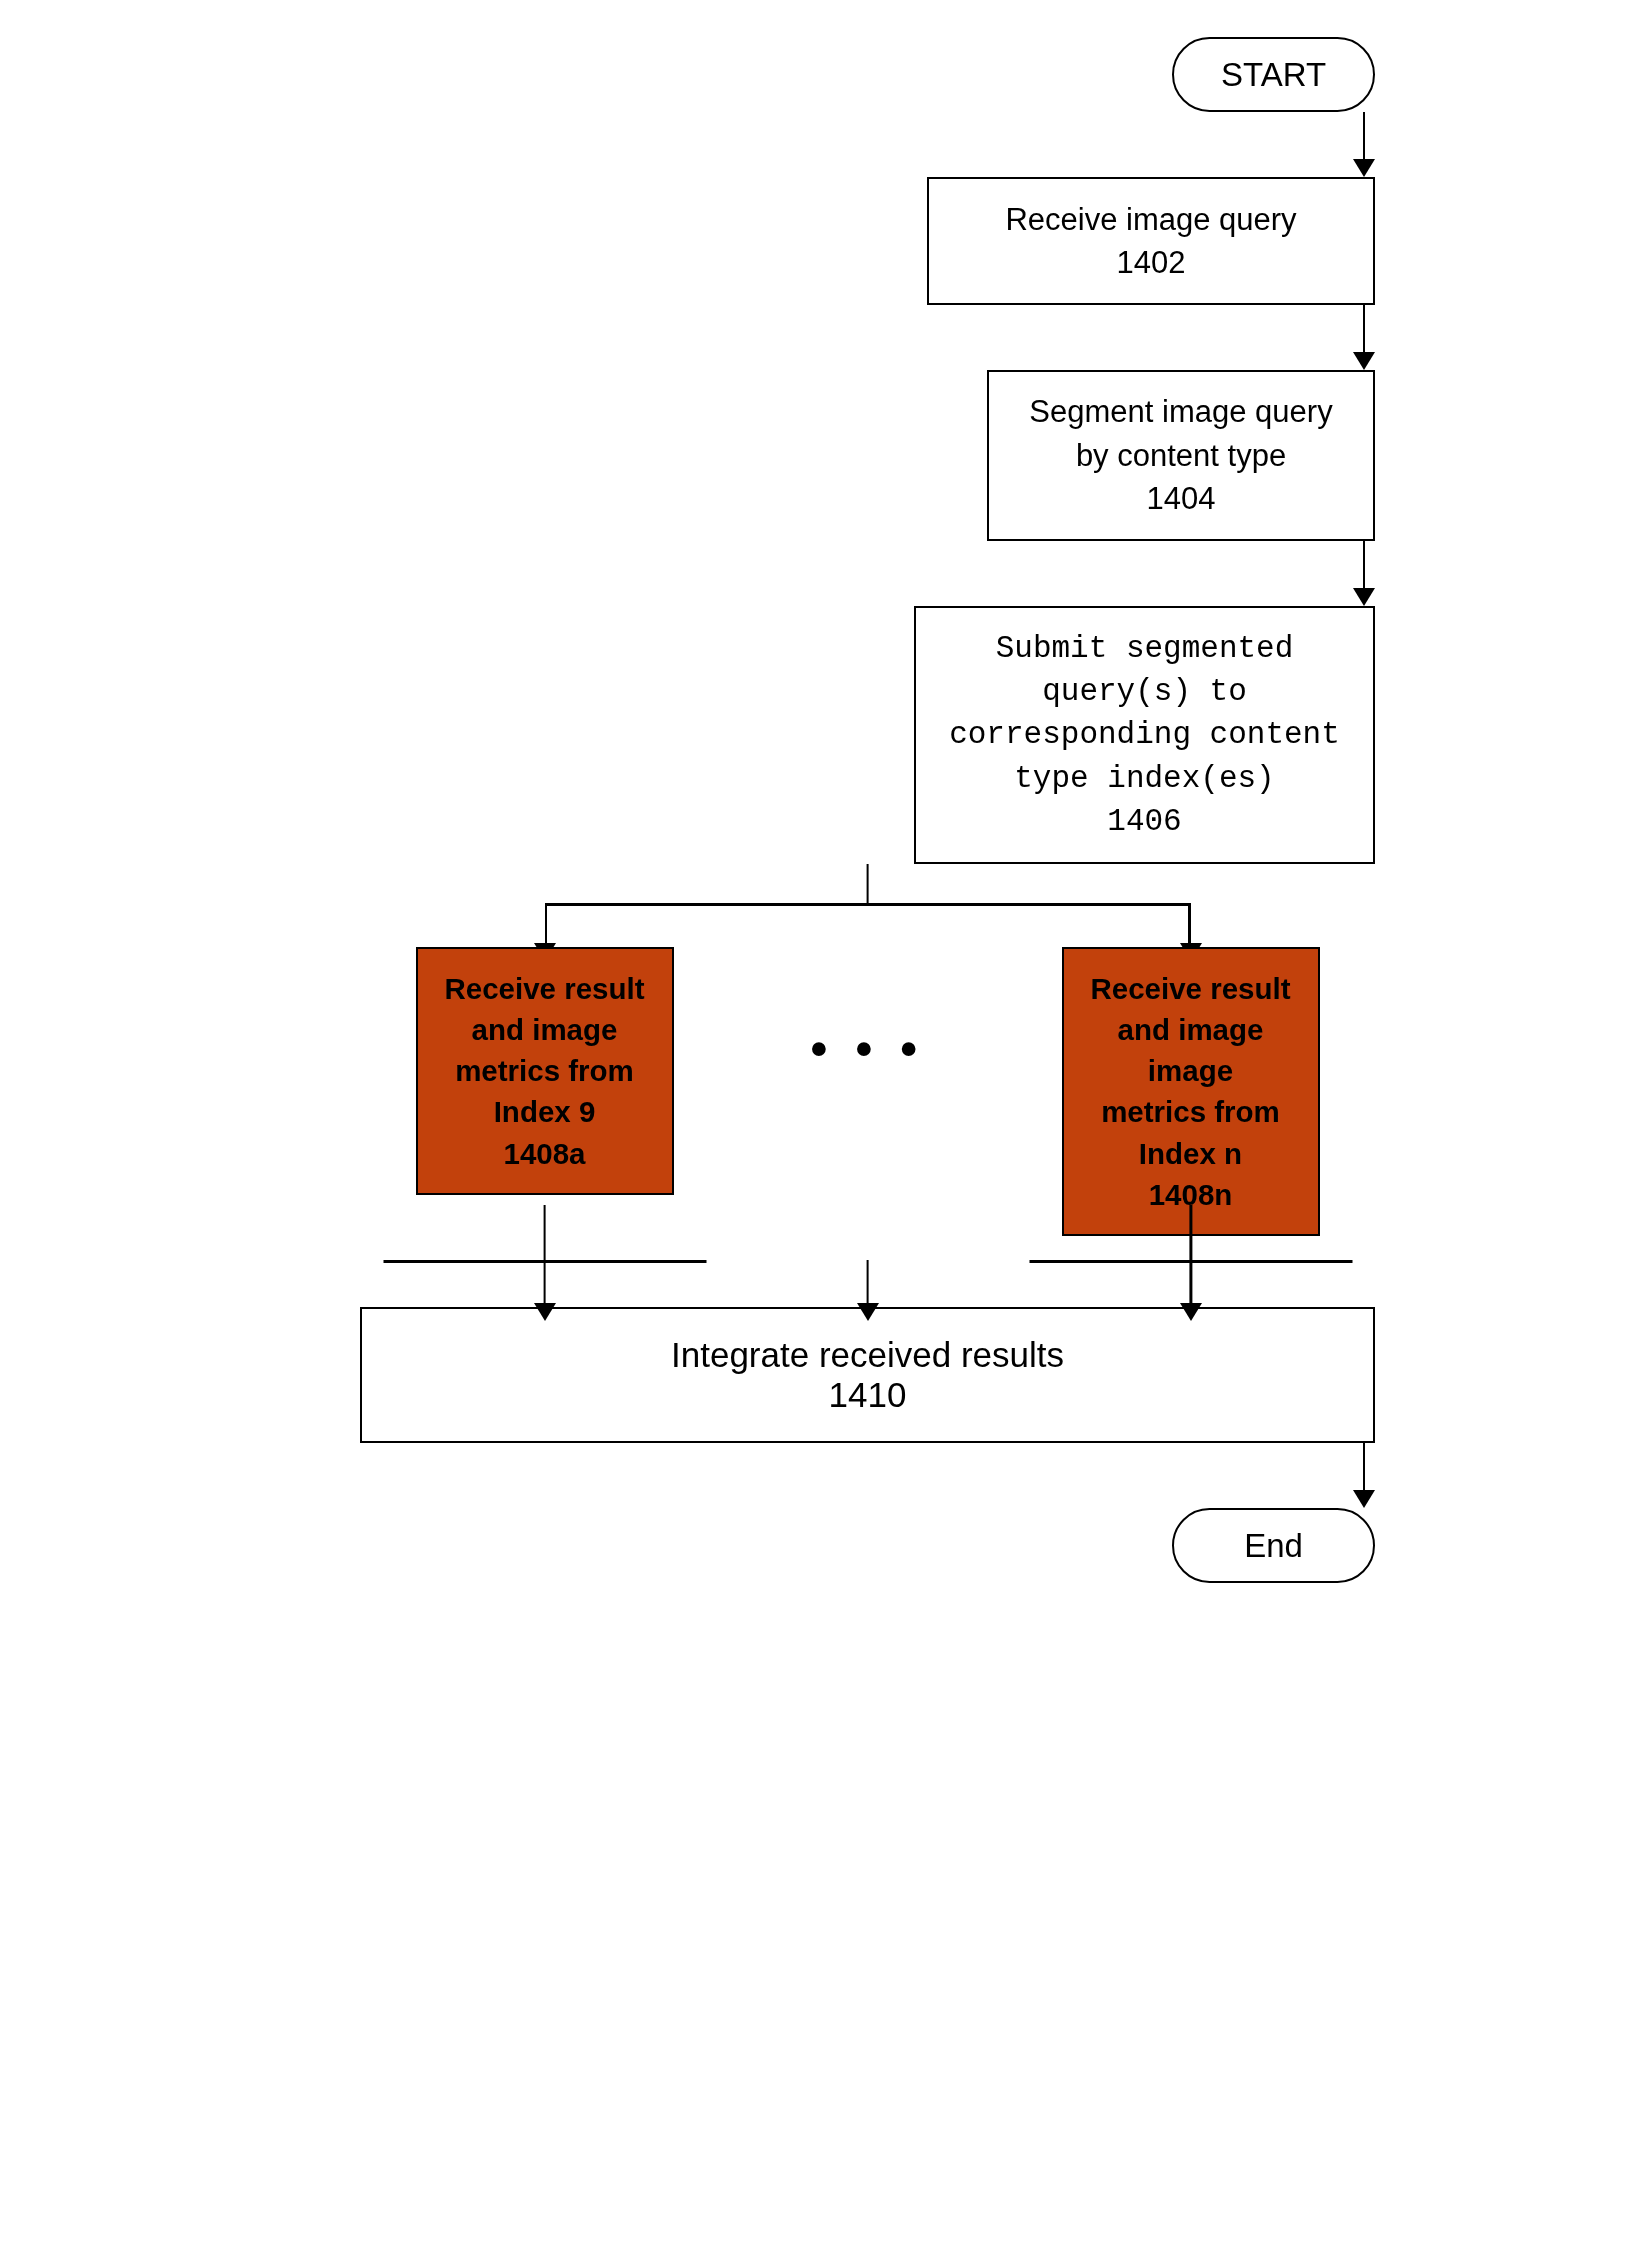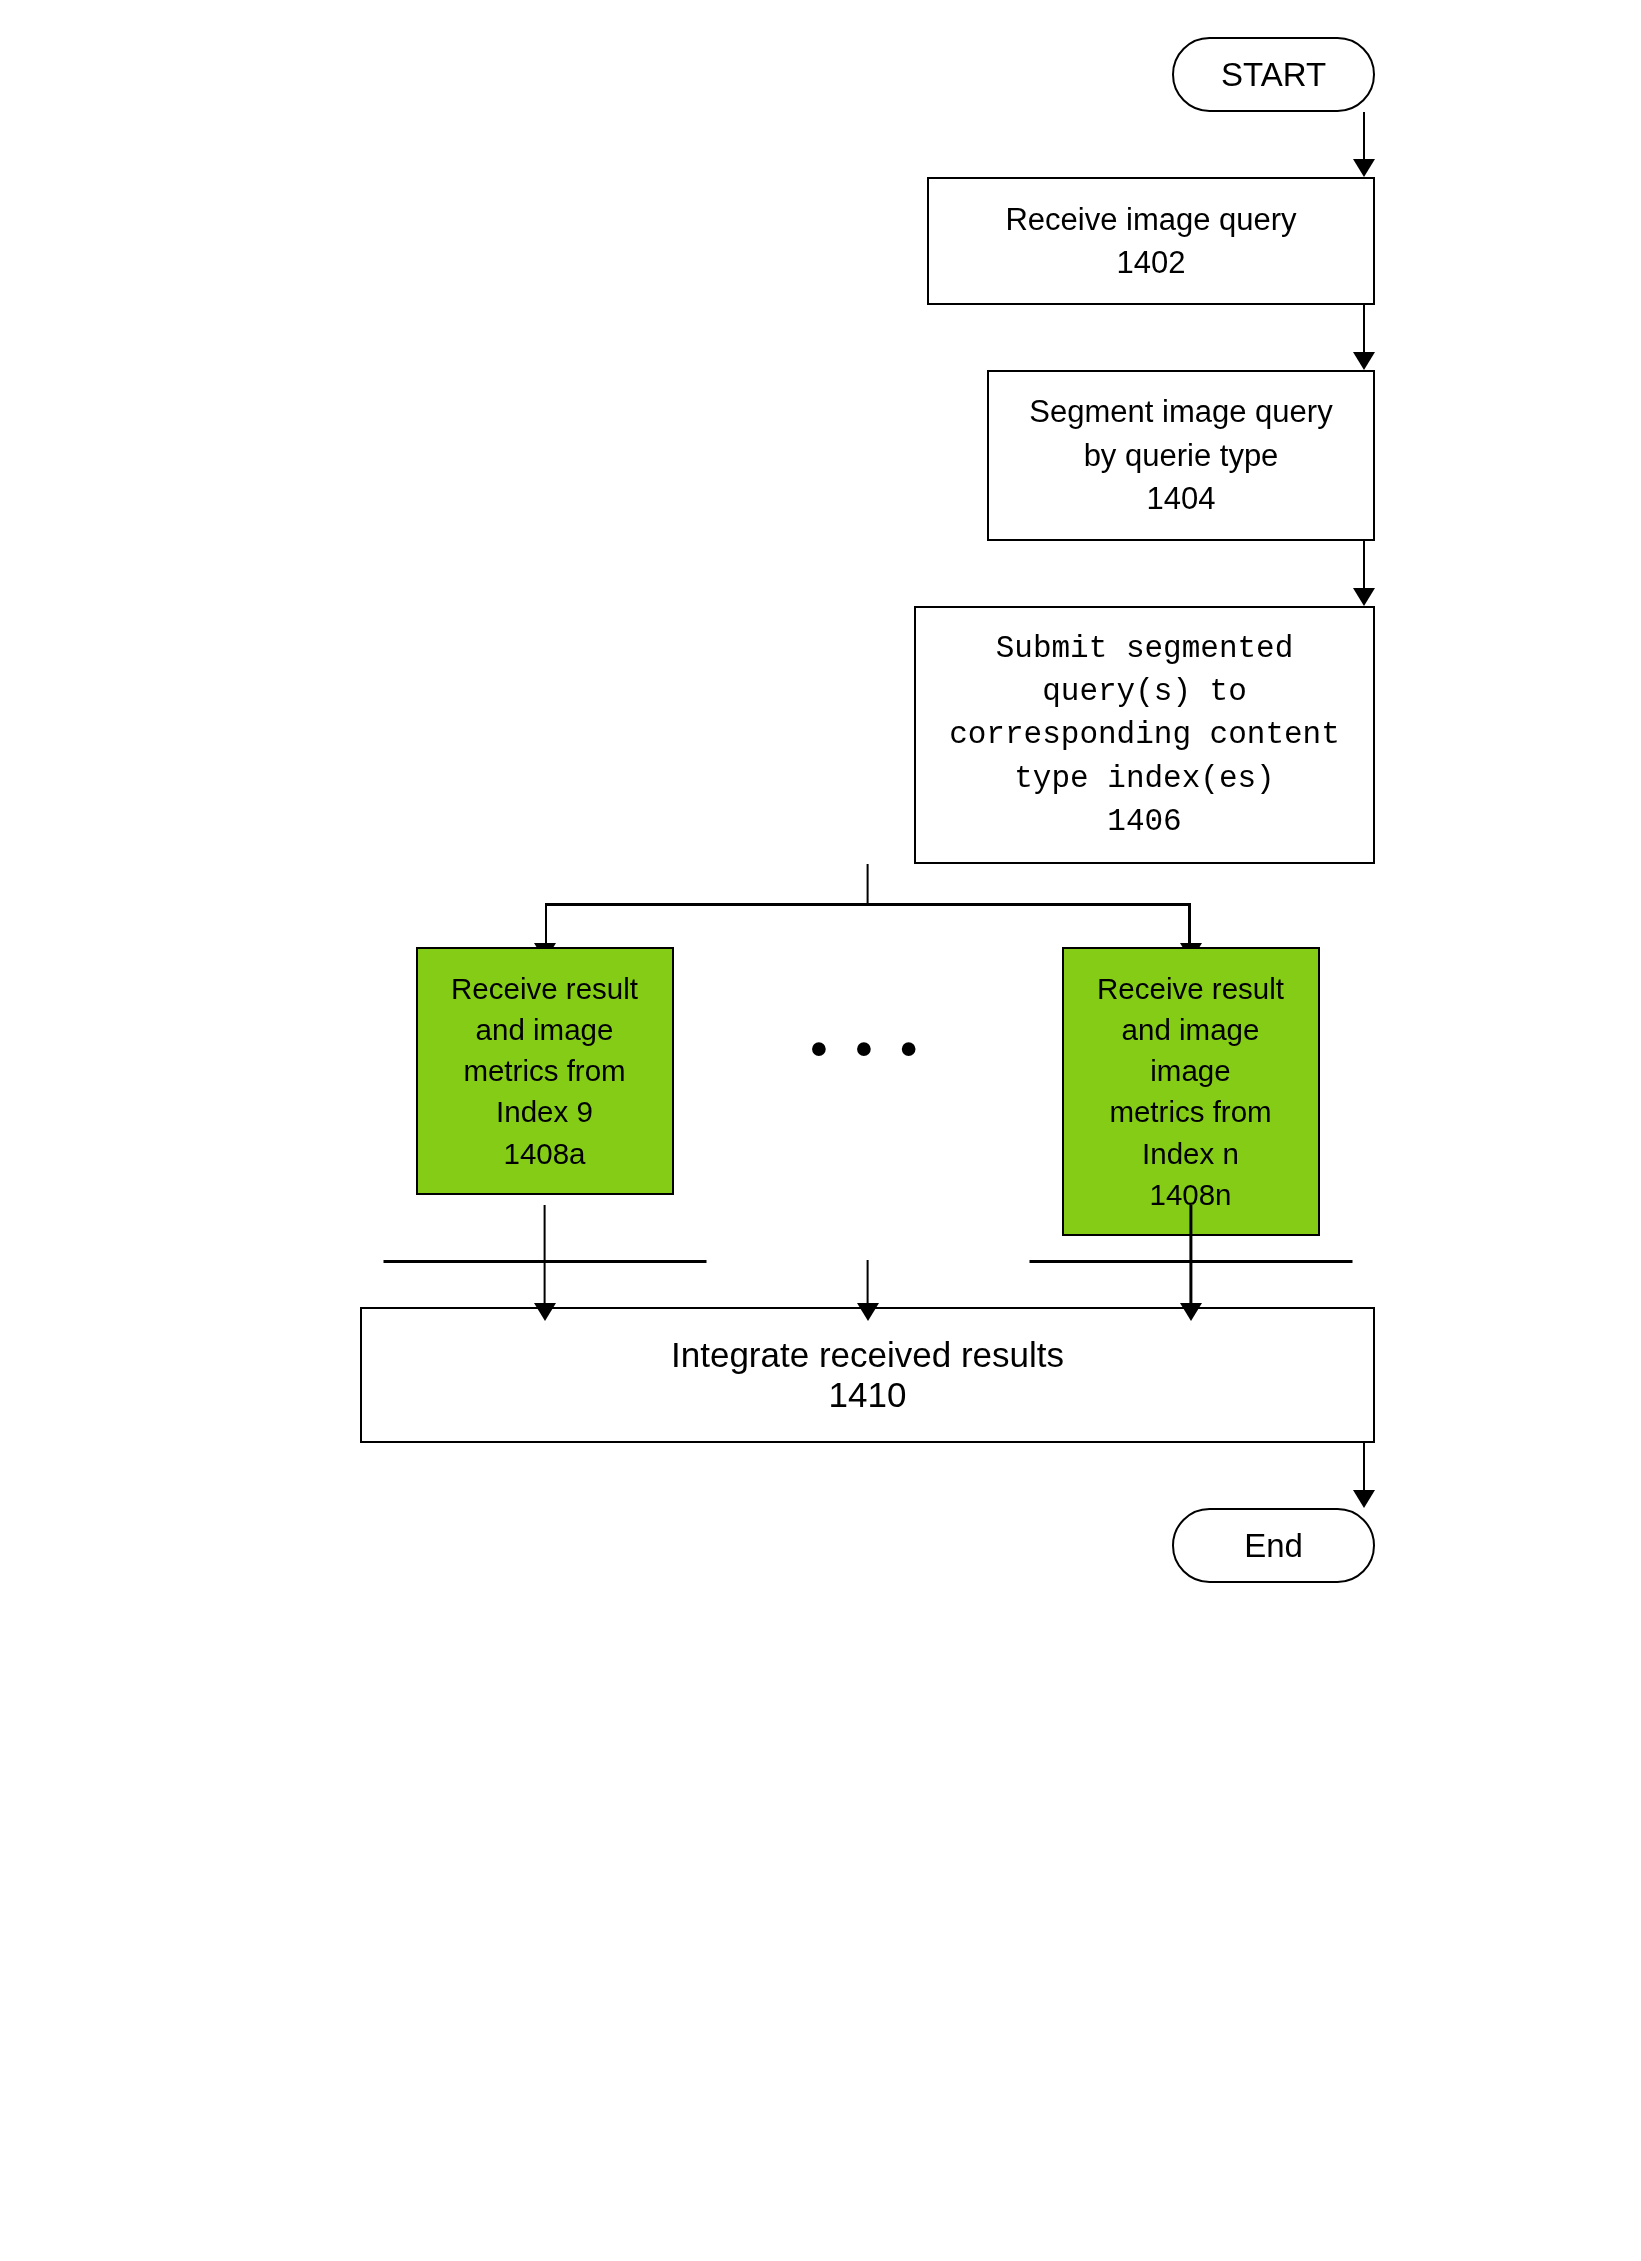--- a/index.html
+++ b/index.html
@@ -56,28 +56,29 @@
       height: 0;
       border-left: 11px solid transparent;
       border-right: 11px solid transparent;
       border-top: 18.5px solid #000;
     }
     .node-rect-branch {
       border: 2.8px solid #000;
       padding: 18.5px 23px;
       font-size: 29.5px;
       text-align: center;
-      background: #84cc16;
+      background: #c2410c;
       line-height: 1.4;
       width: 258px;
       min-height: 185px;
       display: flex;
       align-items: center;
       justify-content: center;
       flex-direction: column;
+      font-weight: bold;
     }
     
     .node-rect-wide {
       border: 2.8px solid #000;
       padding: 26px 37px;
       font-size: 35px;
       text-align: center;
       background: #fff;
       width: 1015px;
     }
@@ -99,21 +100,21 @@
 
   <div class="node-rect" style="width:448px;">
     <div>Receive image query</div>
     <div>1402</div>
   </div>
 
   <div class="arrow"></div>
 
   <div class="node-rect" style="width:388px;">
     <div>Segment image query</div>
-    <div>by querie type</div>
+    <div>by content type</div>
     <div>1404</div>
   </div>
 
   <div class="arrow"></div>
 
   <div class="node-rect" style="width:461px;font-family:Liberation Mono, monospace;">
     <div>Submit segmented</div>
     <div>query(s) to</div>
     <div>corresponding content</div>
     <div>type index(es)</div>

